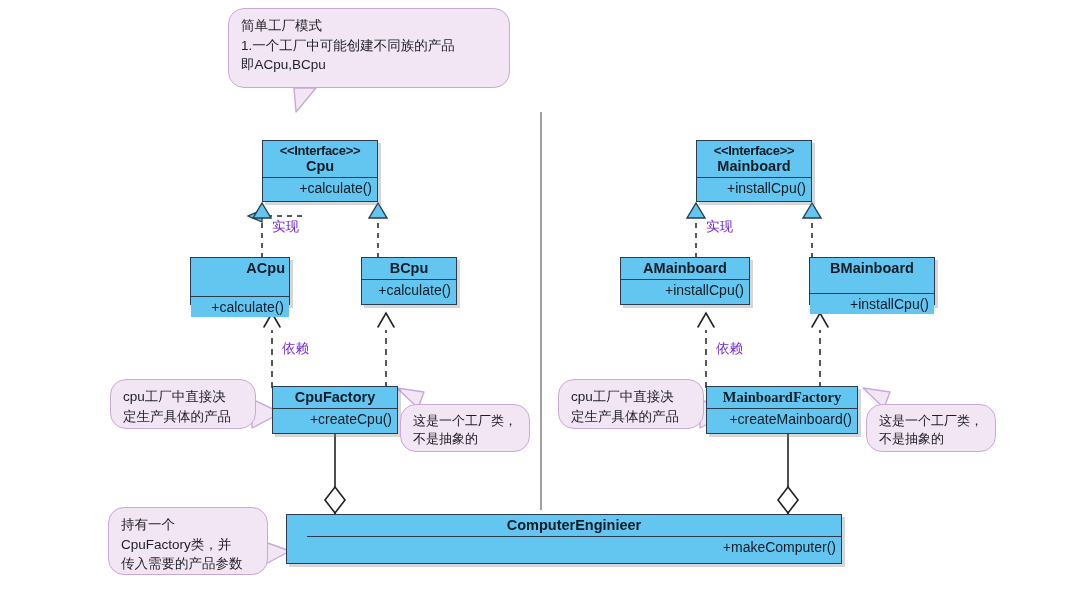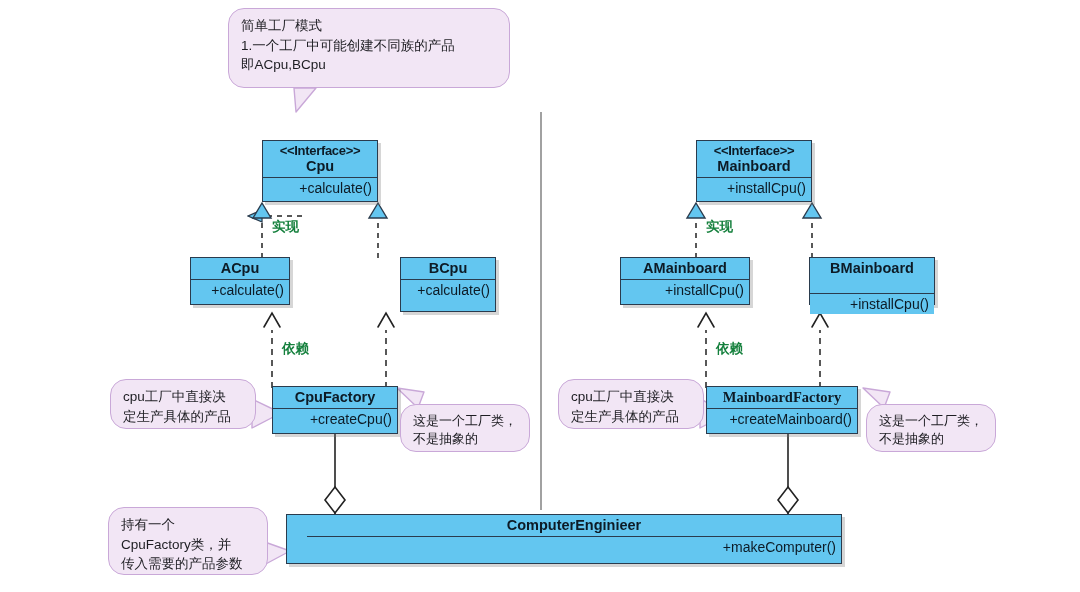--- a/index.html
+++ b/index.html
@@ -82,22 +82,22 @@
     padding: 7px 12px;
     z-index: 6;
     white-space: pre-line;
   }
   .callout.small { font-size: 13px; line-height: 1.4; }
 
   
   .edge-label {
     position: absolute;
     font-size: 13.5px;
-    color: #15803d;
-    font-weight: 700;
+    color: #6d28d9;
+    font-weight: 400;
     z-index: 7;
     white-space: nowrap;
   }
 
   .watermark {
     position: absolute;
     right: 14px;
     bottom: 8px;
     font-size: 15px;
     color: #c9c9c9;
@@ -179,27 +179,27 @@
     <div class="uml-head" style="height:37px;">
       <span class="stereo">&lt;&lt;Interface&gt;&gt;</span>
       <span class="cname">Cpu</span>
     </div>
     <div class="uml-body">+calculate()</div>
   </div>
 
   <div class="edge-label" style="left:272px; top:218px;">实现</div>
 
   <div class="uml-box" style="left:190px; top:257px; width:100px; height:48px;">
-    <div class="uml-head" style="height:22px;">
+    <div class="uml-head" style="height:39px;text-align:right;">
       <span class="cname">ACpu</span>
     </div>
     <div class="uml-body">+calculate()</div>
   </div>
 
-  <div class="uml-box" style="left:400px; top:257px; width:96px; height:55px;">
+  <div class="uml-box" style="left:361px; top:257px; width:96px; height:48px;">
     <div class="uml-head" style="height:22px;">
       <span class="cname">BCpu</span>
     </div>
     <div class="uml-body">+calculate()</div>
   </div>
 
   <div class="edge-label" style="left:282px; top:340px;">依赖</div>
 
   <div class="uml-box" style="left:272px; top:386px; width:126px; height:48px;">
     <div class="uml-head" style="height:22px;">

